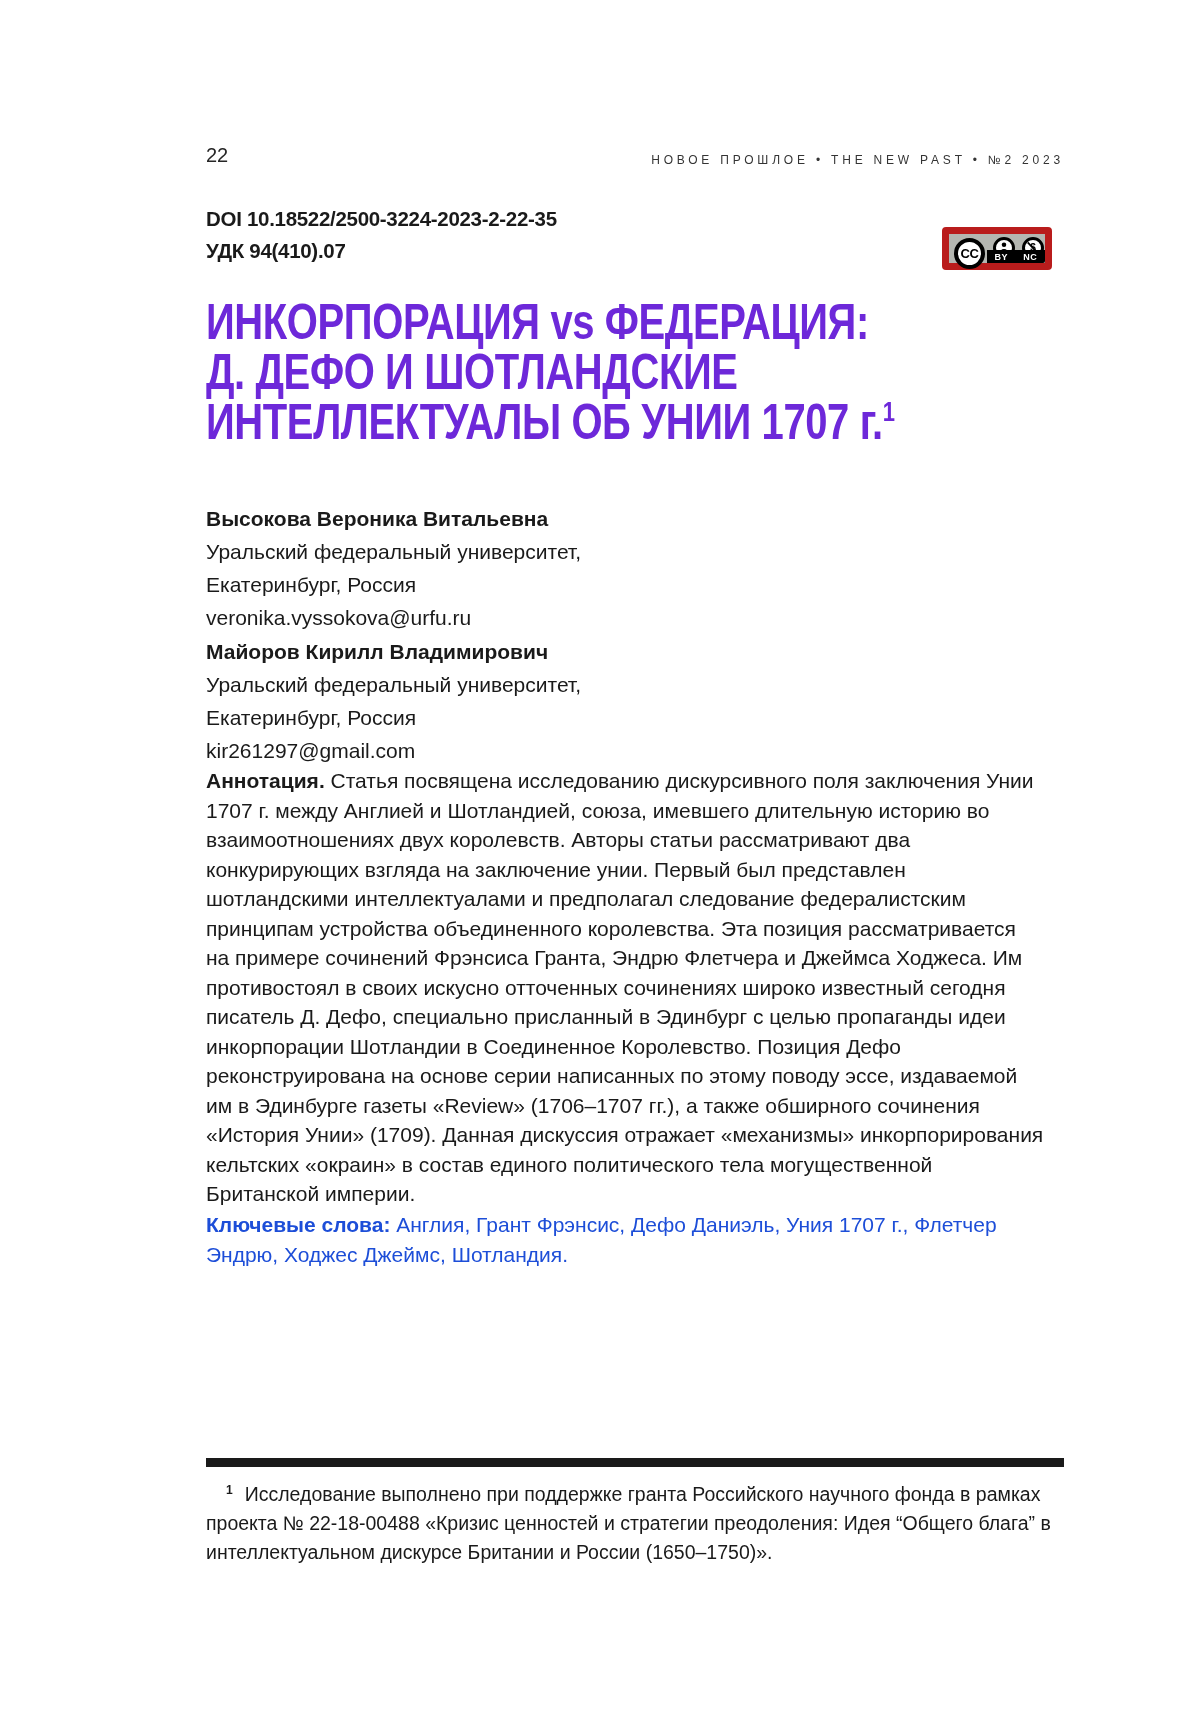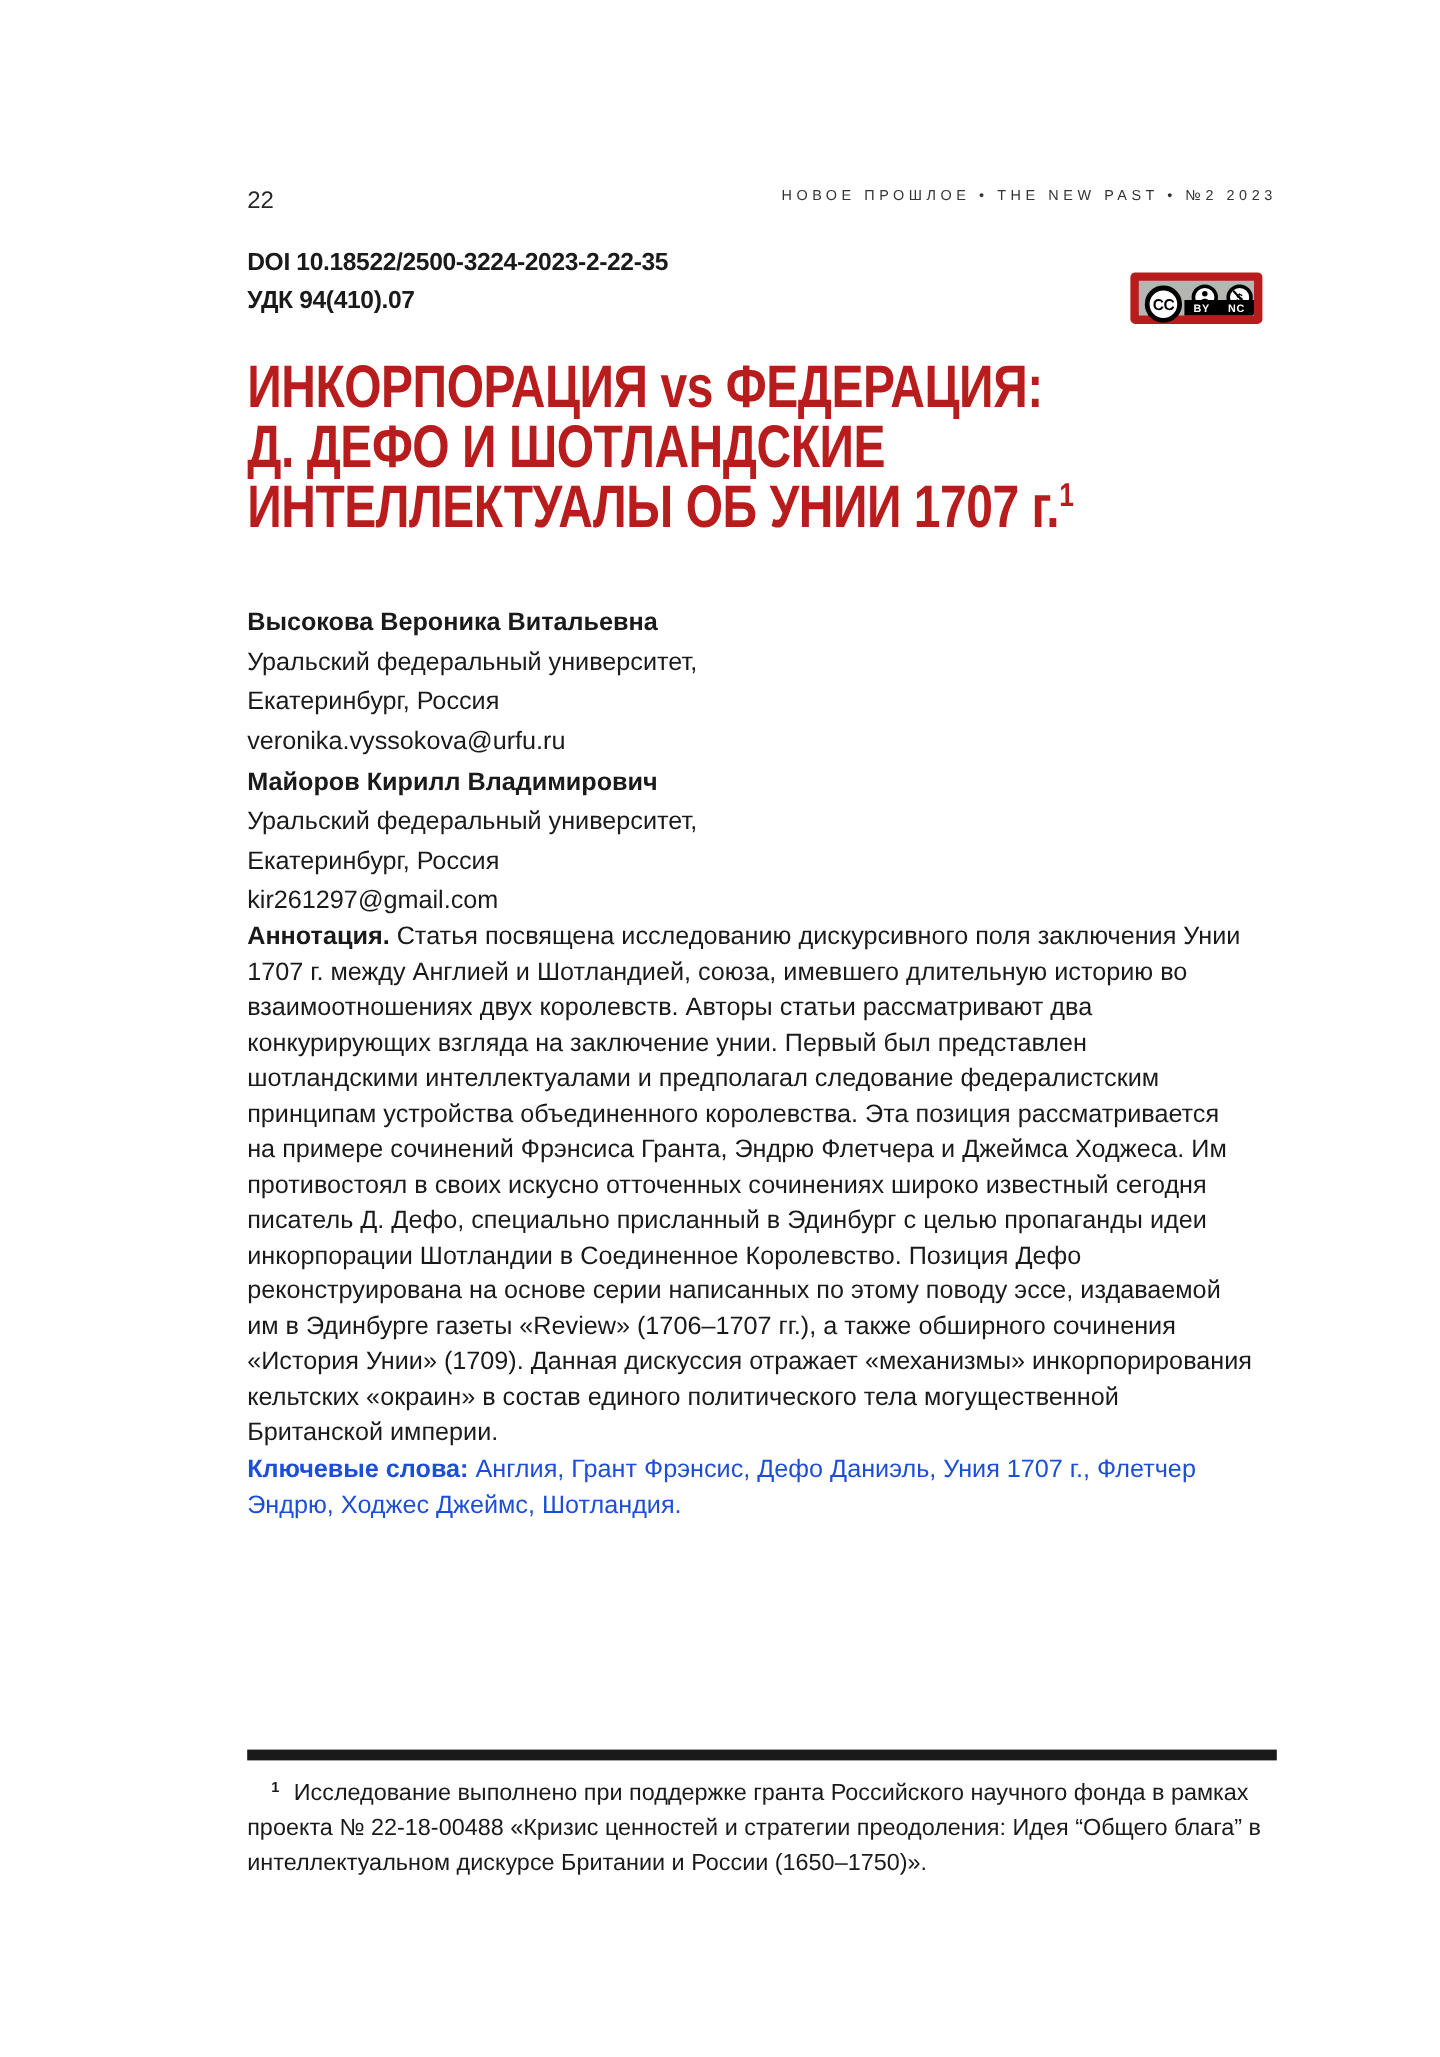--- a/index.html
+++ b/index.html
@@ -8,22 +8,22 @@
     background:#ffffff;
     font-family:"Liberation Sans", sans-serif;
     color:#1a1a1a;
     position:relative;
     overflow:hidden;
   }
   .page{position:absolute;inset:0;}
 
   
   .running-header{
-    position:absolute;left:206px;top:156px;width:858px;
-    display:flex;justify-content:space-between;align-items:flex-start;
+    position:absolute;left:206px;top:144px;width:858px;
+    display:flex;justify-content:space-between;align-items:flex-end;
   }
   .page-number{font-size:20px;color:#262626;}
   .running-head{
     font-size:12px;letter-spacing:3.8px;font-weight:500;color:#343434;
     white-space:nowrap;
   }
 
   
   .meta{position:absolute;left:206px;top:203px;}
   .meta .line{
@@ -53,21 +53,21 @@
   .cc-strip{
     position:absolute;left:38px;right:0;bottom:0;height:13px;background:#000;
     display:flex;align-items:center;justify-content:space-around;
     border-radius:0 0 2px 0;
   }
   .cc-strip span{color:#fff;font-size:9px;font-weight:700;letter-spacing:0.5px;}
 
   
   .title{
     position:absolute;left:206px;top:297px;margin:0;
-    font-size:50px;line-height:50px;font-weight:700;color:#b91c1c;
+    font-size:50px;line-height:50px;font-weight:700;color:#6d28d9;
     letter-spacing:-0.5px;
   }
   .t-line{
     display:block;white-space:nowrap;
     transform:scaleX(0.8);transform-origin:0 50%;
   }
   .title sup{font-size:55%;vertical-align:super;line-height:0;}
 
   
   .author-block{position:absolute;left:206px;width:858px;font-size:21px;line-height:33px;}

